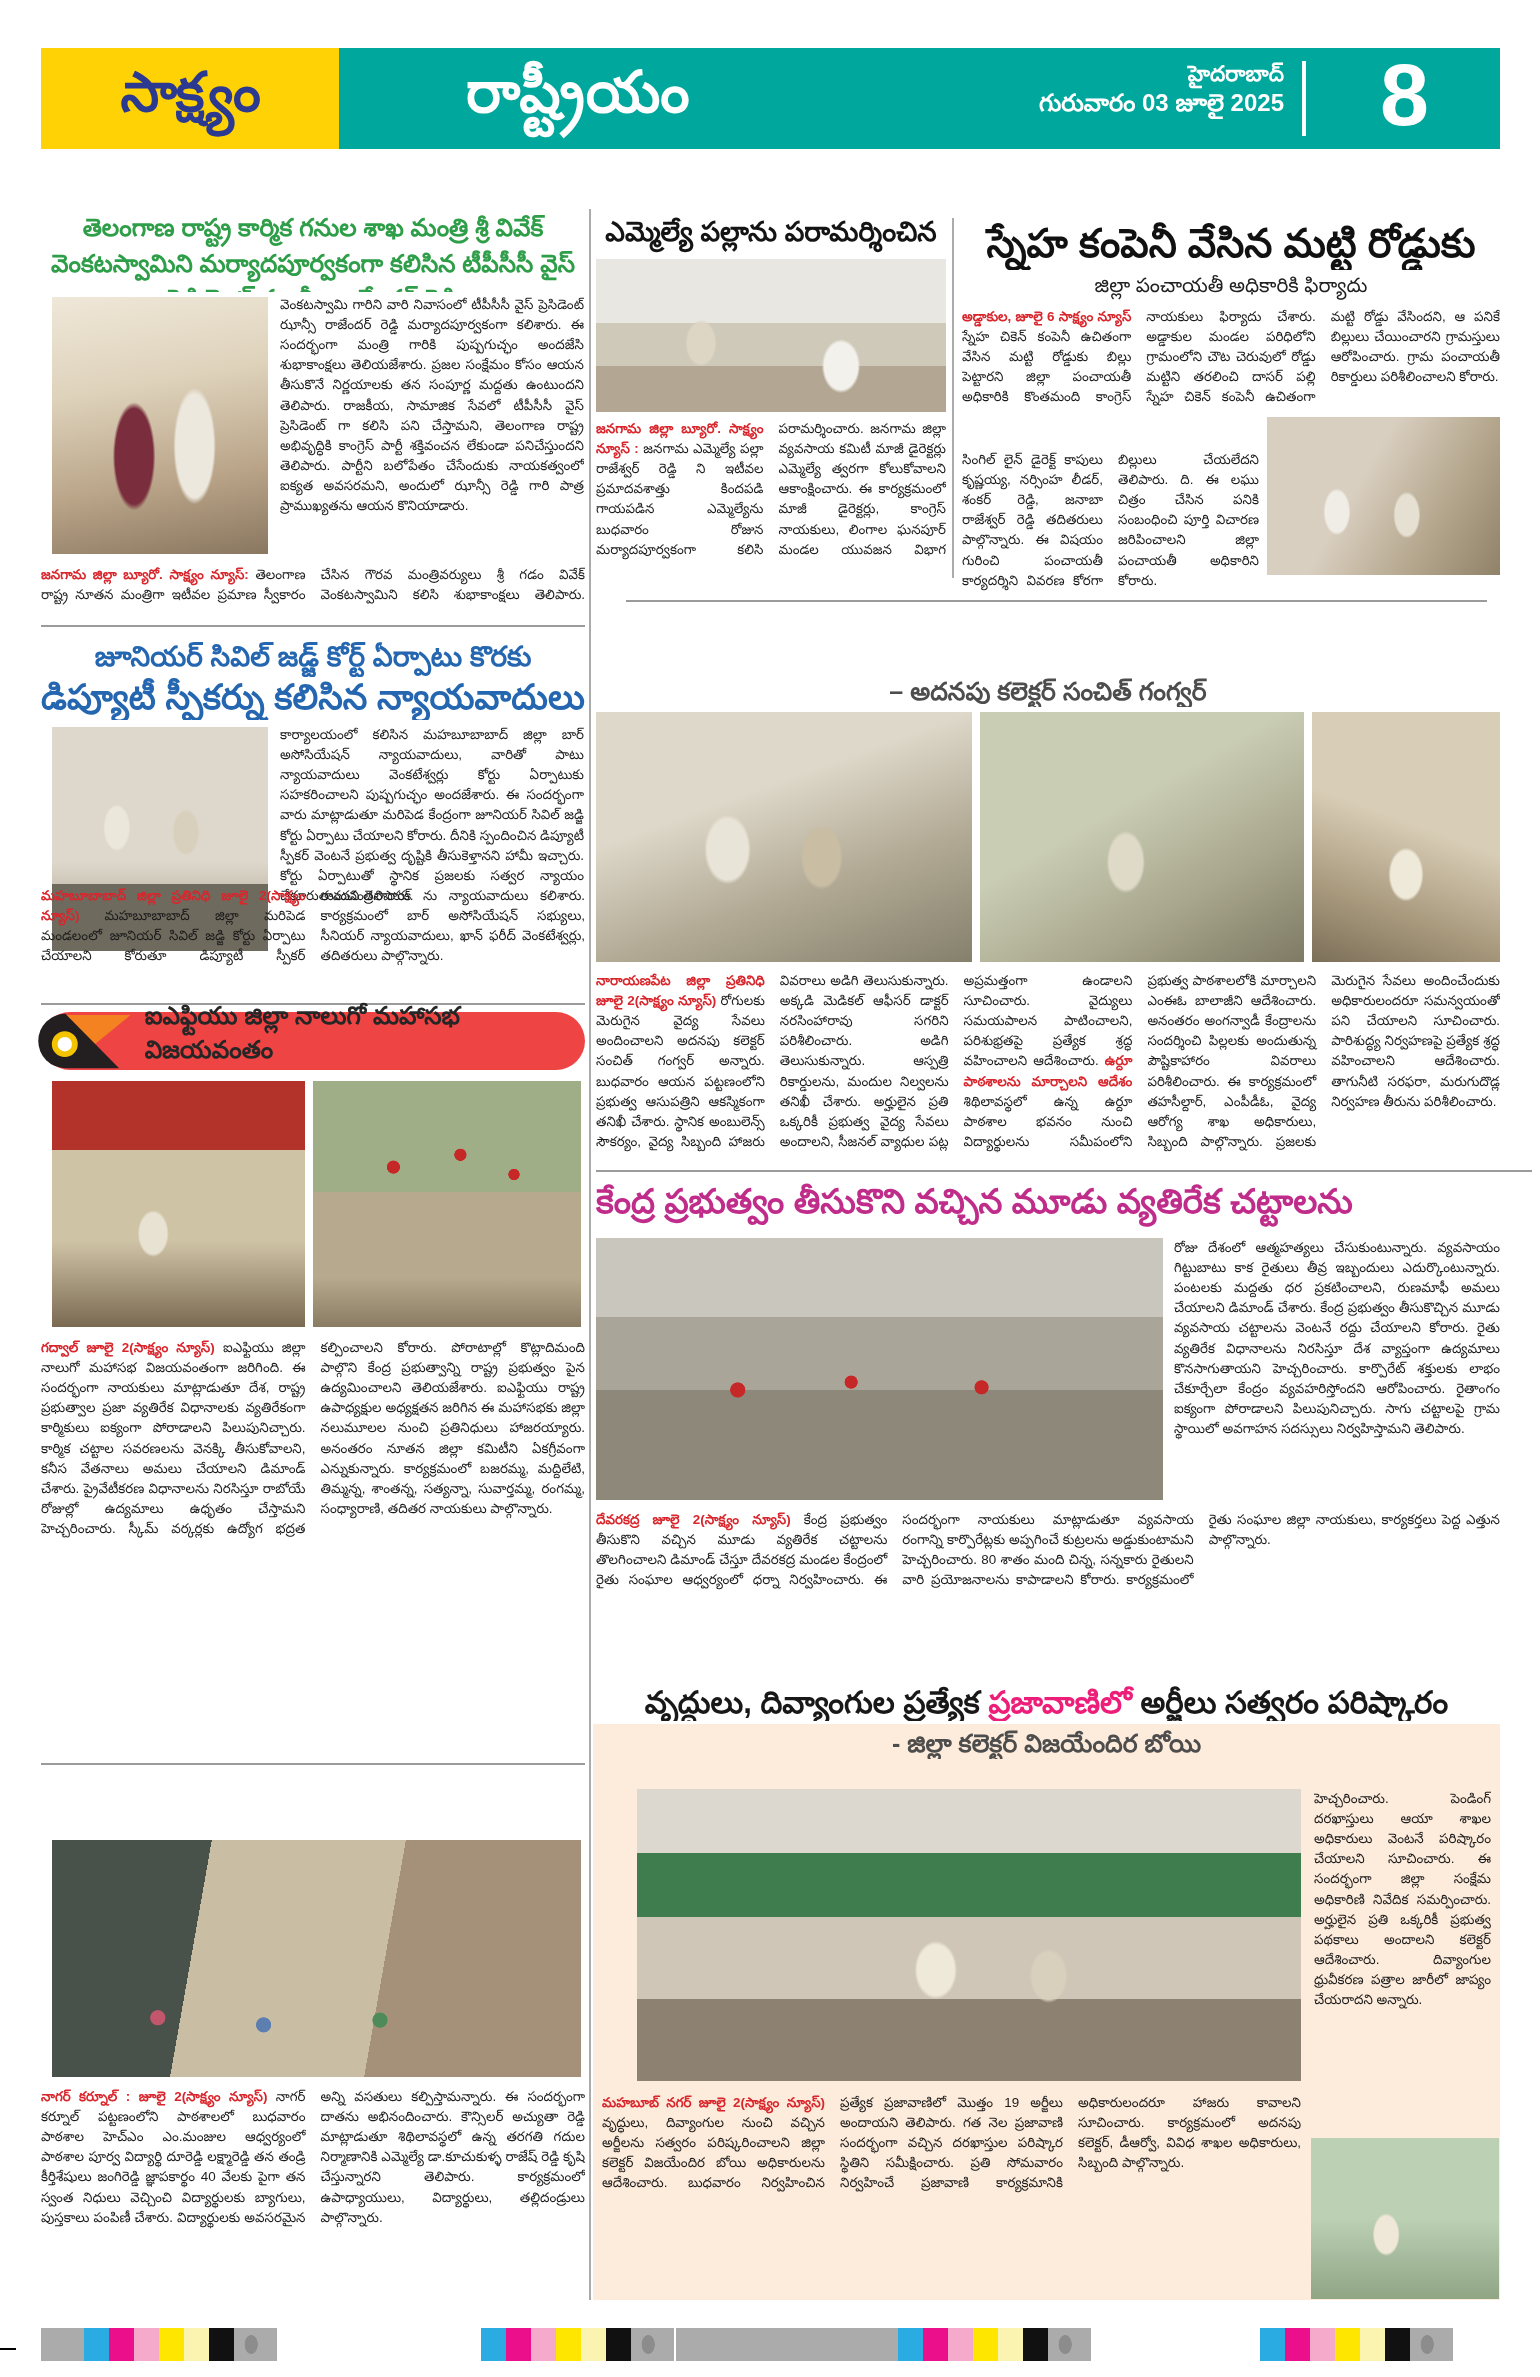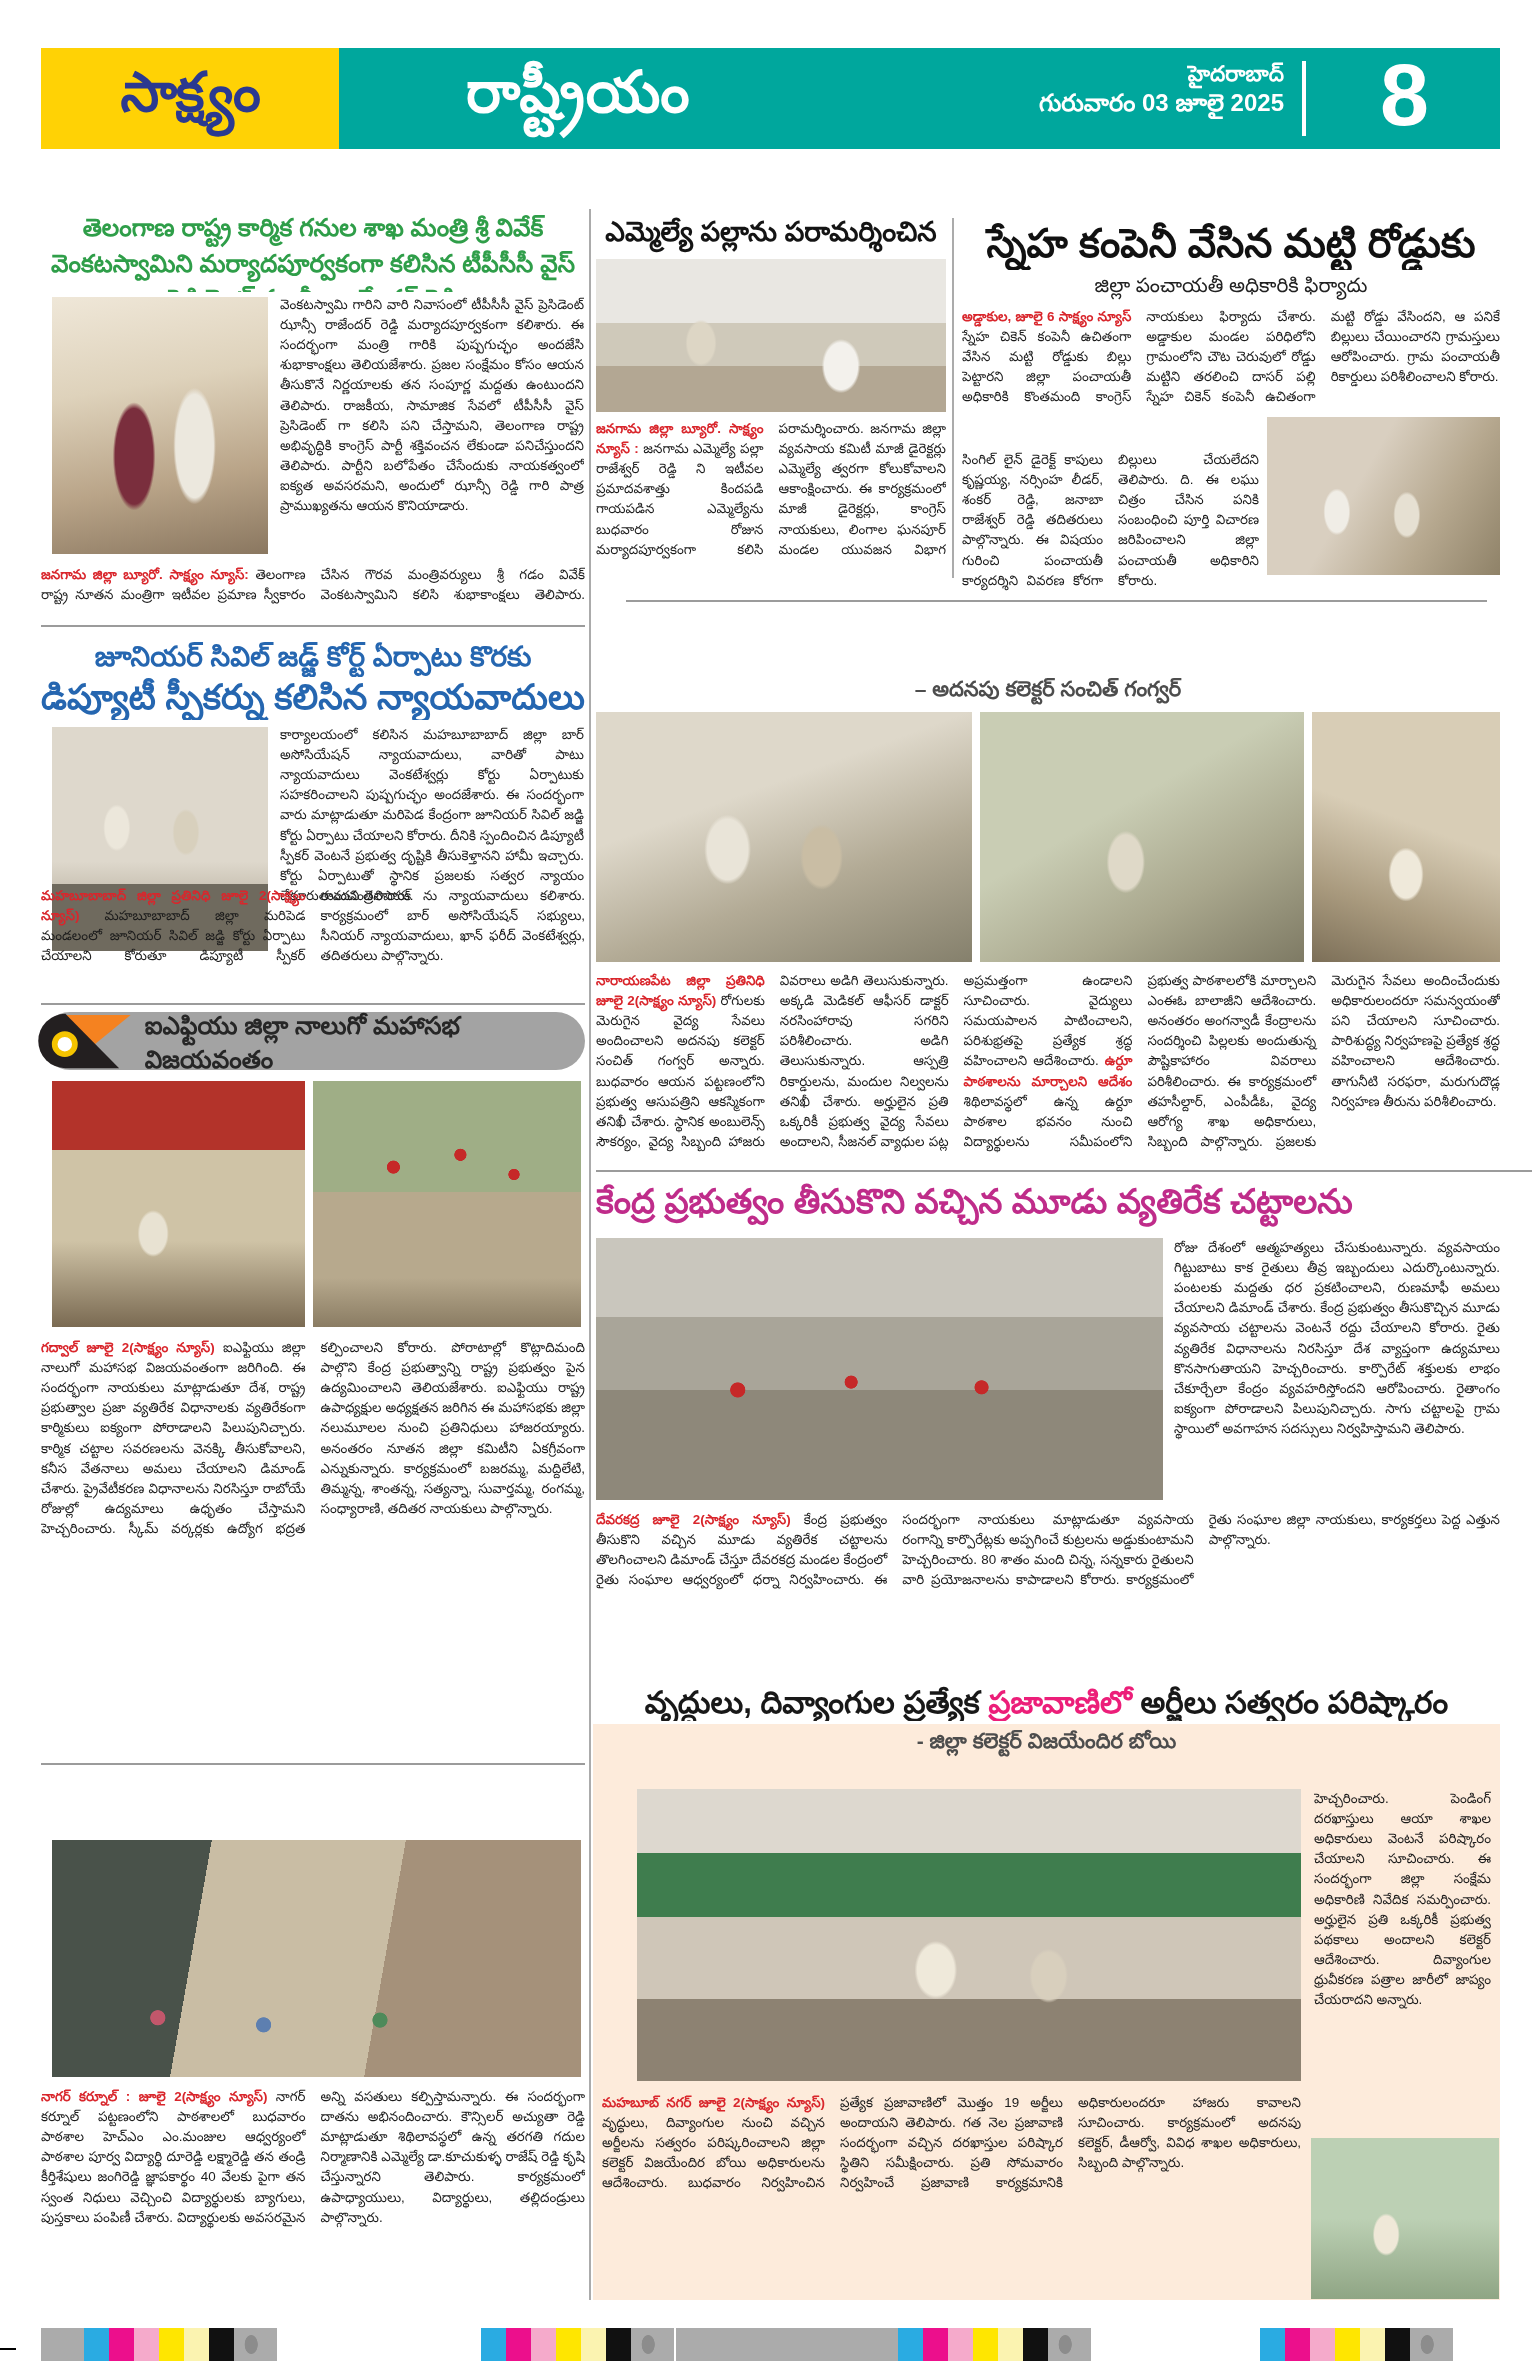--- a/index.html
+++ b/index.html
@@ -16,38 +16,38 @@
   .mh-city{font-size:21.6px;font-weight:bold;}
   .mh-date{font-size:24px;font-weight:bold;}
   .mh-sep{background:#fff;width:3.7px;}
   .mh-page{color:#fff;font-size:88px;font-weight:800;}
   
   .h-green{color:#2f9e49;font-weight:800;font-size:24.6px;text-align:center;line-height:1.45;}
   .h-black-md{color:#141414;font-weight:800;font-size:27.6px;text-align:center;}
   .h-black-lg{color:#111;font-weight:800;font-size:40px;text-align:center;}
   .subhead{color:#222;font-size:20px;text-align:center;}
   .h-orange{color:#f26822;font-weight:800;font-size:47px;text-align:center;letter-spacing:0.7px;}
-  .byline{color:#4d4d4d;font-weight:bold;font-size:21px;text-align:center;}
+  .byline{color:#4d4d4d;font-weight:bold;font-size:25px;text-align:center;}
   .h-blue1{color:#2566b0;font-weight:800;font-size:28px;text-align:center;}
   .h-blue2{color:#2566b0;font-weight:800;font-size:35px;text-align:center;}
   .h-magenta{color:#bf2c8a;font-weight:800;font-size:34px;}
   .h-praj{color:#181818;font-weight:800;font-size:31px;text-align:center;}
   .hl-pink{color:#ec1e79;}
   
   .body-text{font-size:13.4px;line-height:1.5;text-align:justify;color:#1b1b1b;}
   .lead{color:#d9262c;font-weight:bold;}
   .redsub{color:#d9262c;font-weight:bold;}
   .cols2{column-count:2;column-gap:15px;}
   .cols3{column-count:3;column-gap:15px;}
   .cols5{column-count:5;column-gap:15px;}
   
   .hline{background:#9b9b9b;height:1.5px;}
   .vline{background:#ababab;width:1.5px;}
   
-  .banner{background:#a3a3a3;border-radius:33px;display:flex;align-items:flex-start;}
+  .banner{background:#ef4444;border-radius:33px;display:flex;align-items:flex-end;}
   .banner-text{color:#262626;font-weight:800;font-size:24.6px;margin-left:13.4px;}
   .banner-svg{height:100%;margin-left:-4.5px;}
   
   .photo{background-color:#cfc6b4;}
   .peach{background:#fdebdb;}
   
   .bargroup{display:flex;height:33px;}
   .bseg{height:100%;}
   .graybar{background:#ababab;height:33px;}
 </style>

